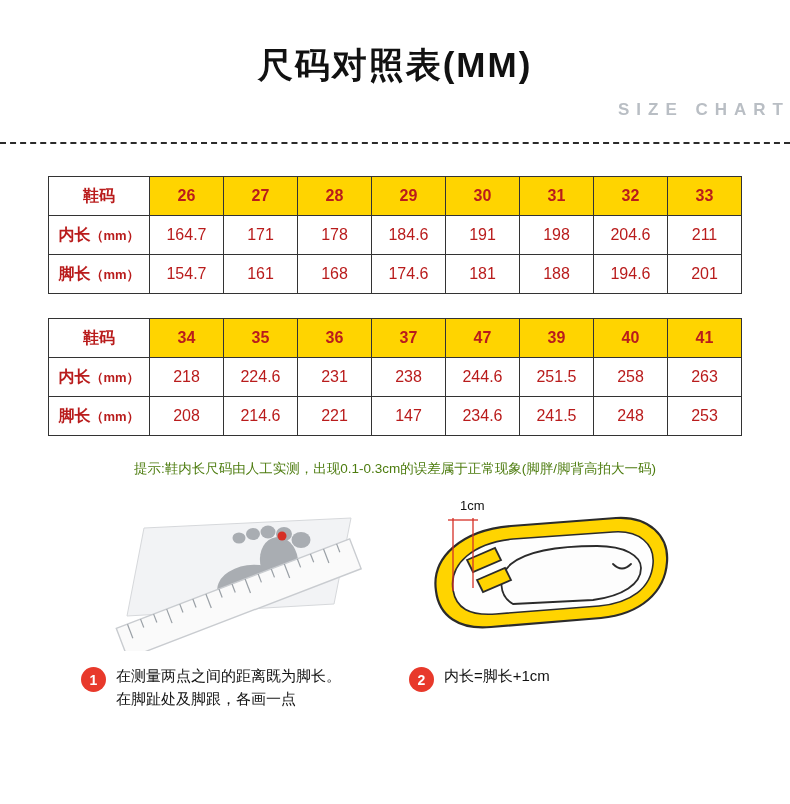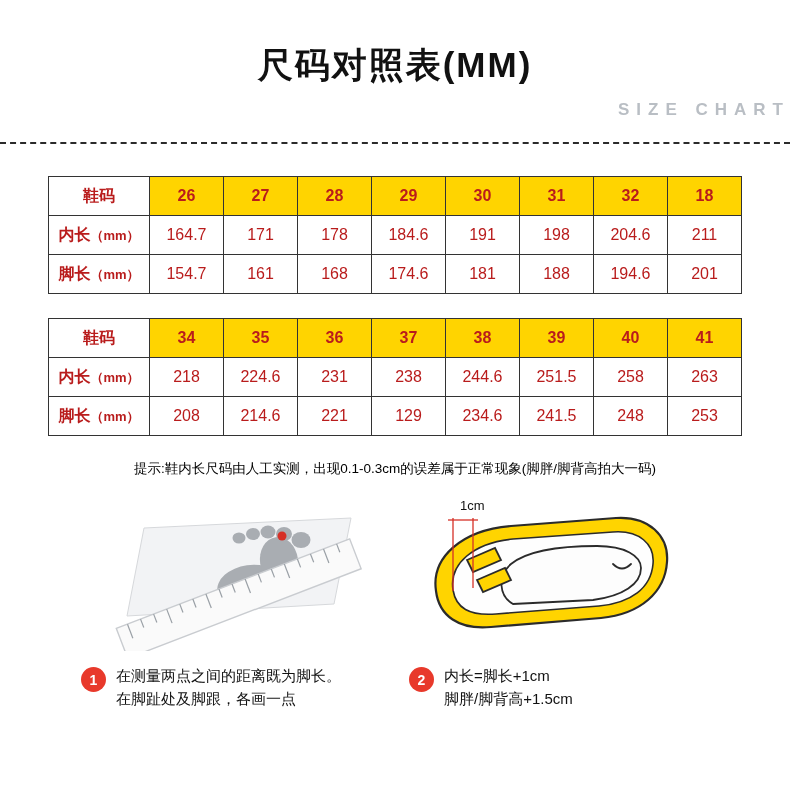--- a/index.html
+++ b/index.html
@@ -75,21 +75,21 @@
     font-weight: bold;
   }
   .small-unit {
     font-size: 13px;
   }
 
   
   .tip {
     text-align: center;
     font-size: 13.5px;
-    color: #000000;
+    color: #4d7c0f;
     margin-top: 6px;
     padding: 0 40px;
   }
 
   
   .illus {
     display: flex;
     justify-content: center;
     gap: 12px;
     margin-top: 18px;
@@ -158,21 +158,21 @@
           <td class="row-head">
             <span>鞋码</span>
           </td>
           <td class="size-head">26</td>
           <td class="size-head">27</td>
           <td class="size-head">28</td>
           <td class="size-head">29</td>
           <td class="size-head">30</td>
           <td class="size-head">31</td>
           <td class="size-head">32</td>
-          <td class="size-head">18</td>
+          <td class="size-head">33</td>
         </tr>
         <tr>
           <td class="row-head">
             <span>内长</span><span class="small-unit">（mm）</span>
           </td>
           <td>164.7</td>
           <td>171</td>
           <td>178</td>
           <td>184.6</td>
           <td>191</td>
@@ -199,21 +199,21 @@
     <table class="size-table">
       <tbody>
         <tr>
           <td class="row-head">
             <span>鞋码</span>
           </td>
           <td class="size-head">34</td>
           <td class="size-head">35</td>
           <td class="size-head">36</td>
           <td class="size-head">37</td>
-          <td class="size-head">38</td>
+          <td class="size-head">47</td>
           <td class="size-head">39</td>
           <td class="size-head">40</td>
           <td class="size-head">41</td>
         </tr>
         <tr>
           <td class="row-head">
             <span>内长</span><span class="small-unit">（mm）</span>
           </td>
           <td>218</td>
           <td>224.6</td>
@@ -224,21 +224,21 @@
           <td>258</td>
           <td>263</td>
         </tr>
         <tr>
           <td class="row-head">
             <span>脚长</span><span class="small-unit">（mm）</span>
           </td>
           <td>208</td>
           <td>214.6</td>
           <td>221</td>
-          <td>129</td>
+          <td>147</td>
           <td>234.6</td>
           <td>241.5</td>
           <td>248</td>
           <td>253</td>
         </tr>
       </tbody>
     </table>
   </div>
 
   <div class="tip">提示:鞋内长尺码由人工实测，出现0.1-0.3cm的误差属于正常现象(脚胖/脚背高拍大一码)</div>
@@ -317,18 +317,17 @@
       <div class="instr-text">
         <div>在测量两点之间的距离既为脚长。</div>
         <div>在脚趾处及脚跟，各画一点</div>
       </div>
     </div>
 
     <div class="instr">
       <div class="num-badge">2</div>
       <div class="instr-text">
         <div>内长=脚长+1cm</div>
-        <div>脚胖/脚背高+1.5cm</div>
       </div>
     </div>
   </div>
 
 </div>
 
 </body></html>

